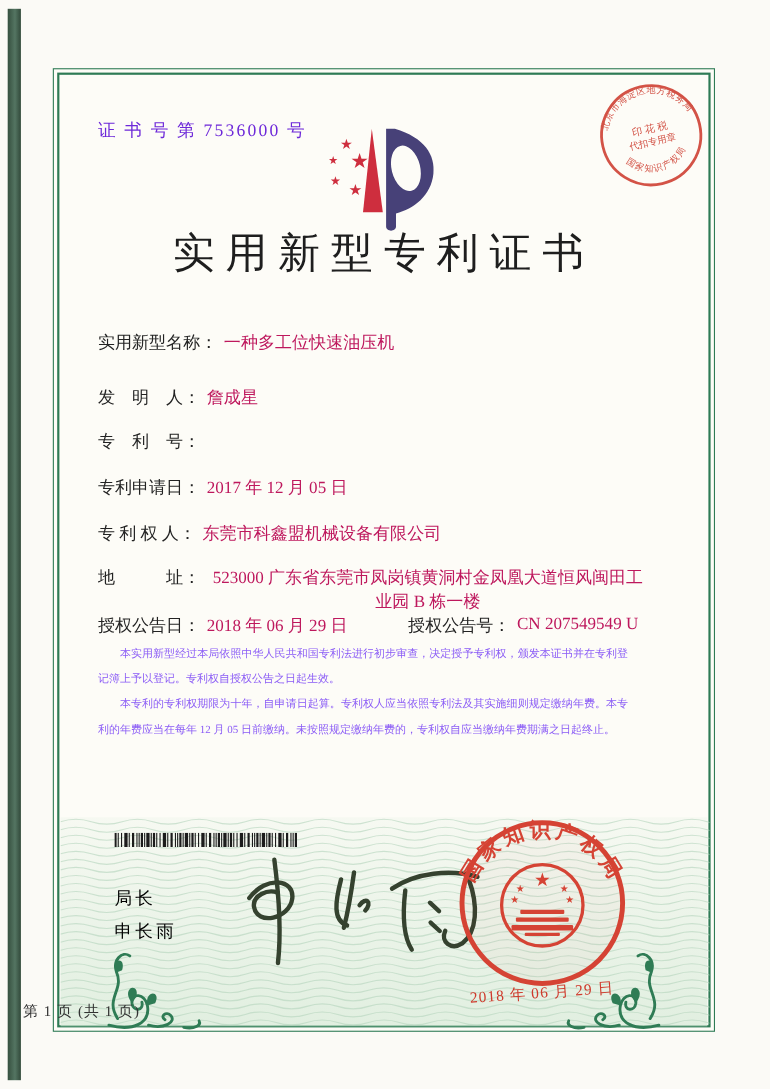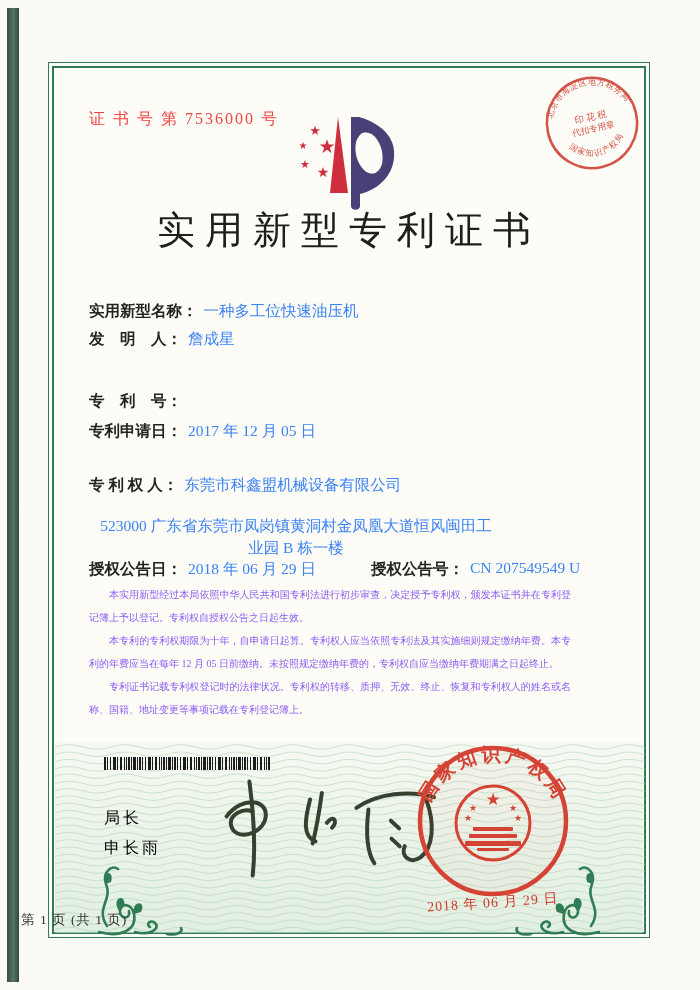--- a/index.html
+++ b/index.html
@@ -32,32 +32,32 @@
     position:absolute;inset:3px;border:2px solid var(--frame-green);
     pointer-events:none;
   }
   .tint{
     position:absolute;left:6px;right:6px;top:680px;height:190px;
     background:linear-gradient(180deg,rgba(226,240,226,0.25),rgba(210,232,212,0.65));
   }
   .waves{position:absolute;left:6px;top:680px;width:590px;height:190px;}
   .cert-no{
     position:absolute;left:40px;top:46px;
-    font-size:16px;letter-spacing:2px;color:#ef4444;
+    font-size:16px;letter-spacing:2px;color:#6d28d9;
   }
   .logo{position:absolute;left:243px;top:52px;width:114px;height:100px;}
   .title{
     position:absolute;left:0;top:142px;width:100%;
     text-align:center;font-size:38px;font-weight:400;
     letter-spacing:10px;color:#1e1e1e;
   }
   .fields{position:absolute;left:40px;top:238px;width:540px;font-size:15.5px;}
   .frow{position:absolute;left:0;display:flex;}
-  .flabel{flex:0 0 auto;white-space:pre;color:#232323;font-weight:bold;}
-  .fvalue{margin-left:6px;color:#3b82f6;}
+  .flabel{flex:0 0 auto;white-space:pre;color:#232323;}
+  .fvalue{margin-left:6px;color:#be185d;}
   .addr-value{width:402px;line-height:22px;text-align:center;}
   .frow2{position:absolute;display:flex;text-align:right;}
   .paras{
     position:absolute;left:40px;top:520px;width:482px;
     font-size:10px;line-height:23px;text-align:justify;color:#8b5cf6;
   }
   .para{text-indent:2em;}
   .barcode{position:absolute;left:55px;top:694px;width:170px;height:13px;}
   .director{position:absolute;left:55px;top:740px;font-size:16px;color:#000000;line-height:30px;letter-spacing:3px;}
   .signature{position:absolute;left:150px;top:708px;width:250px;height:110px;transform:rotate(-2deg);}
@@ -153,52 +153,52 @@
     </g>
   </svg>
 
   <div class="title">实用新型专利证书</div>
 
   <div class="fields">
     <div class="frow" style="top:0">
       <span class="flabel">实用新型名称：</span>
       <span class="fvalue">一种多工位快速油压机</span>
     </div>
-    <div class="frow" style="top:28px">
+    <div class="frow" style="top:50px">
       <span class="flabel">发　明　人：</span>
       <span class="fvalue">詹成星</span>
     </div>
     <div class="frow" style="top:90px">
       <span class="flabel">专　利　号：</span>
     </div>
-    <div class="frow" style="top:120px">
+    <div class="frow" style="top:132px">
       <span class="flabel">专利申请日：</span>
       <span class="fvalue">2017 年 12 月 05 日</span>
     </div>
     <div class="frow" style="top:174px">
       <span class="flabel">专 利 权 人：</span>
       <span class="fvalue">东莞市科鑫盟机械设备有限公司</span>
     </div>
     <div class="frow" style="top:214px">
+      <span class="flabel">地　　　址：</span>
       <span class="fvalue addr-value">523000 广东省东莞市凤岗镇黄洞村金凤凰大道恒风闽田工业园 B 栋一楼</span>
     </div>
     <div class="frow" style="top:258px">
       <span class="flabel">授权公告日：</span>
       <span class="fvalue">2018 年 06 月 29 日</span>
     </div>
     <div class="frow2" style="top:258px;left:282px">
       <span class="flabel">授权公告号：</span>
       <span class="fvalue">CN 207549549 U</span>
     </div>
   </div>
 
   <div class="paras">
     <p class="para">本实用新型经过本局依照中华人民共和国专利法进行初步审查，决定授予专利权，颁发本证书并在专利登记簿上予以登记。专利权自授权公告之日起生效。</p>
     <p class="para">本专利的专利权期限为十年，自申请日起算。专利权人应当依照专利法及其实施细则规定缴纳年费。本专利的年费应当在每年 12 月 05 日前缴纳。未按照规定缴纳年费的，专利权自应当缴纳年费期满之日起终止。</p>
-    <p class="para">专利证书记载专利权登记时的法律状况。专利权的转移、质押、无效、终止、恢复和专利权人的姓名或名称、国籍、地址变更等事项记载在专利登记簿上。</p>
   </div>
 
   <svg class="barcode" id="barcode" viewBox="0 0 170 13" preserveAspectRatio="none">
       <rect x="0" y="0" width="2" height="13" fill="#1c1c1c"></rect>
       <rect x="3" y="0" width="1" height="13" fill="#1c1c1c"></rect>
       <rect x="6" y="0" width="1" height="13" fill="#1c1c1c"></rect>
       <rect x="9" y="0" width="3" height="13" fill="#1c1c1c"></rect>
       <rect x="13" y="0" width="1" height="13" fill="#1c1c1c"></rect>
       <rect x="16" y="0" width="2" height="13" fill="#1c1c1c"></rect>
       <rect x="20" y="0" width="1" height="13" fill="#1c1c1c"></rect>

